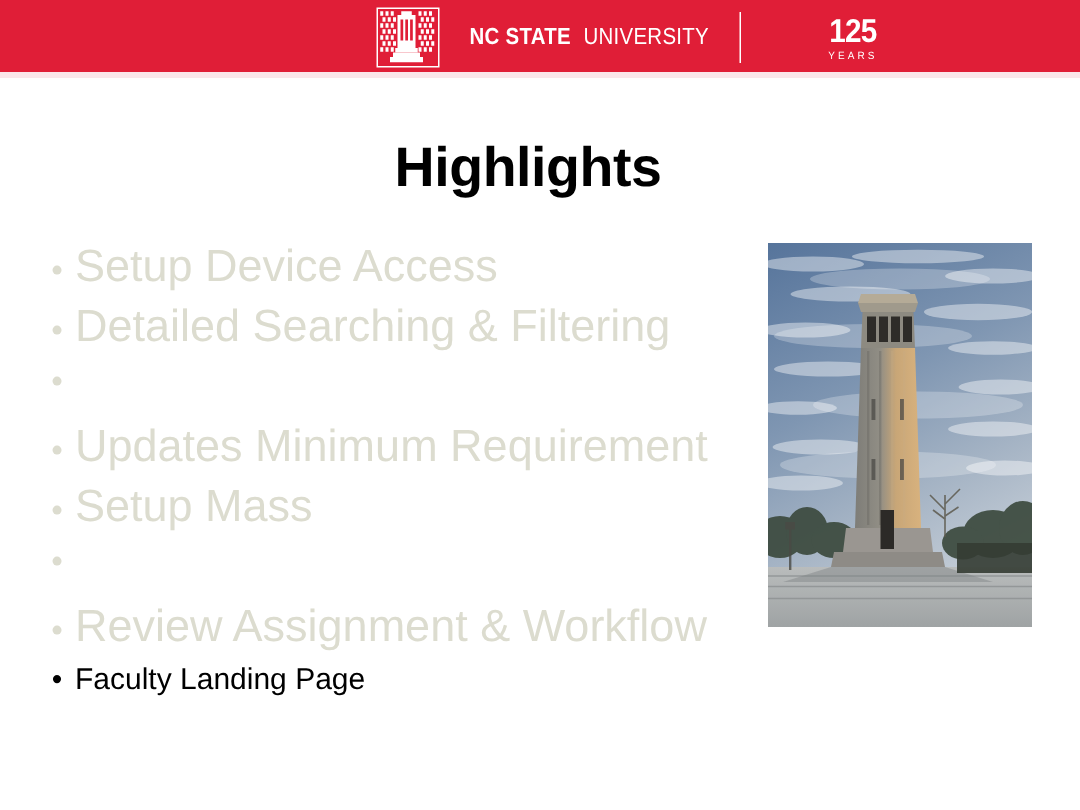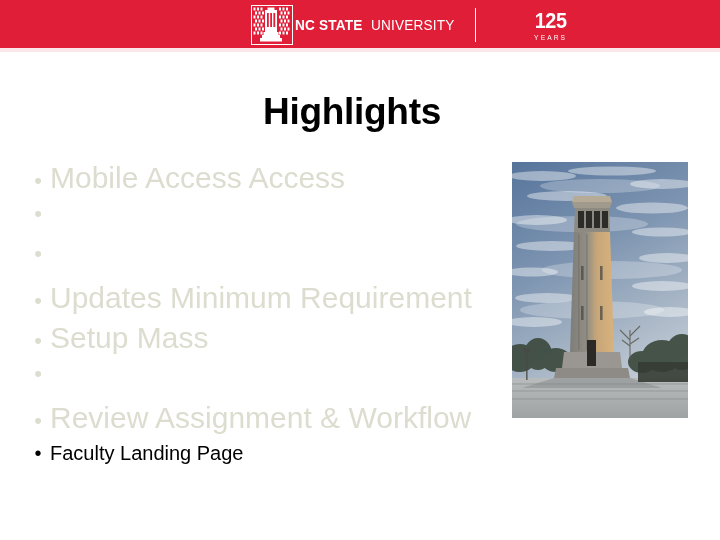--- a/index.html
+++ b/index.html
@@ -50,21 +50,21 @@
     position: relative;
     overflow: hidden;
     flex: none;
   }
   #brick-mark svg { display: block; }
 
   #wordmark-text {
     color: #ffffff;
     font-size: 15.5px;
     letter-spacing: 0.2px;
-    margin-left: 2px;
+    margin-left: 20px;
     white-space: nowrap;
     line-height: 1;
     display: flex;
     align-items: baseline;
   }
   #wordmark-nc-state {
     font-weight: bold;
     font-stretch: condensed;
     transform: scaleX(0.88);
     transform-origin: left center;
@@ -263,24 +263,25 @@
     <span id="anniversary-number">125</span>
     <span id="anniversary-label">YEARS</span>
   </div>
 </div>
 
 <div id="slide-title">Highlights</div>
 
 <ul id="highlights-list">
     <li class="bullet-row dim">
       <span class="bullet-marker">•</span>
-      <span class="bullet-label">Mobile Access Access</span>
-    </li>
-    <li class="bullet-row dim">
-      <span class="bullet-marker">•</span>
+      <span class="bullet-label">Setup Device Access</span>
+    </li>
+    <li class="bullet-row dim">
+      <span class="bullet-marker">•</span>
+      <span class="bullet-label">Detailed Searching &amp; Filtering</span>
     </li>
     <li class="bullet-row dim">
       <span class="bullet-marker">•</span>
     </li>
     <li class="bullet-row dim">
       <span class="bullet-marker">•</span>
       <span class="bullet-label">Updates Minimum Requirement</span>
     </li>
     <li class="bullet-row dim">
       <span class="bullet-marker">•</span>

